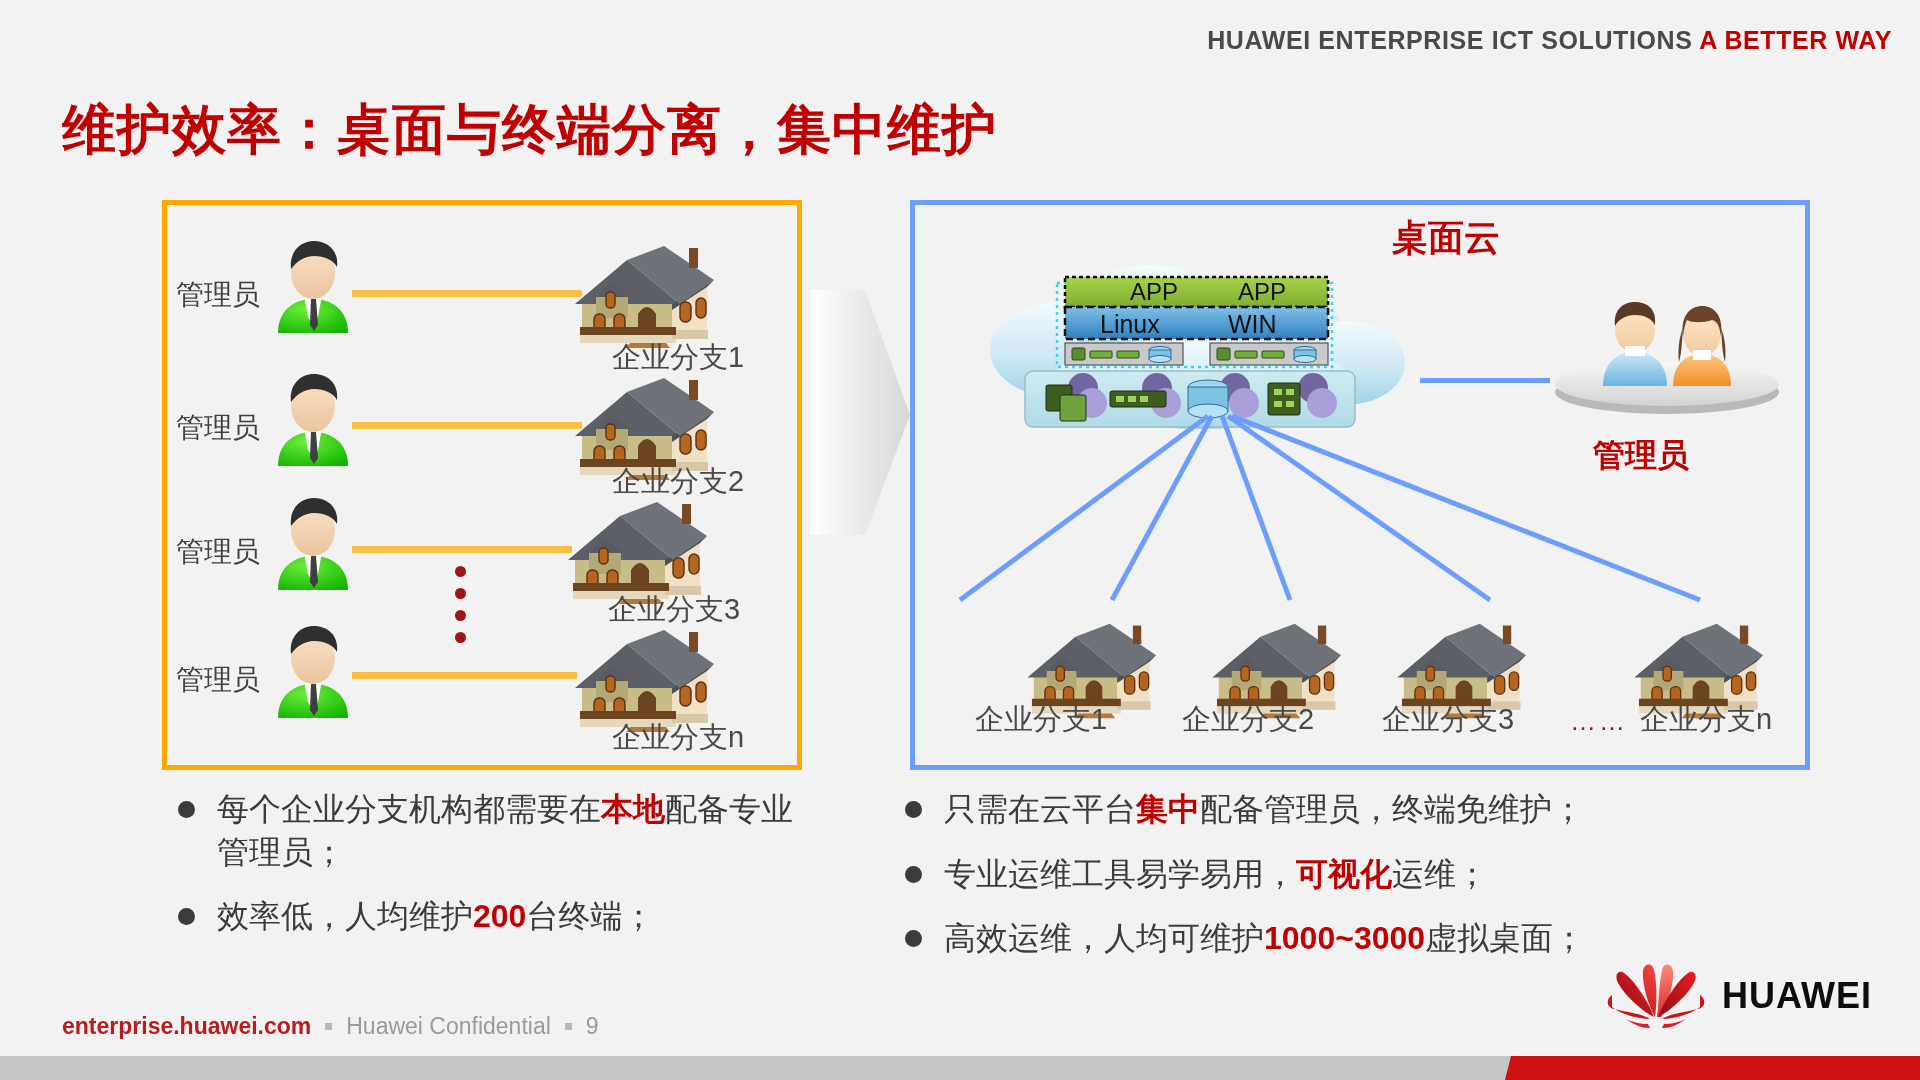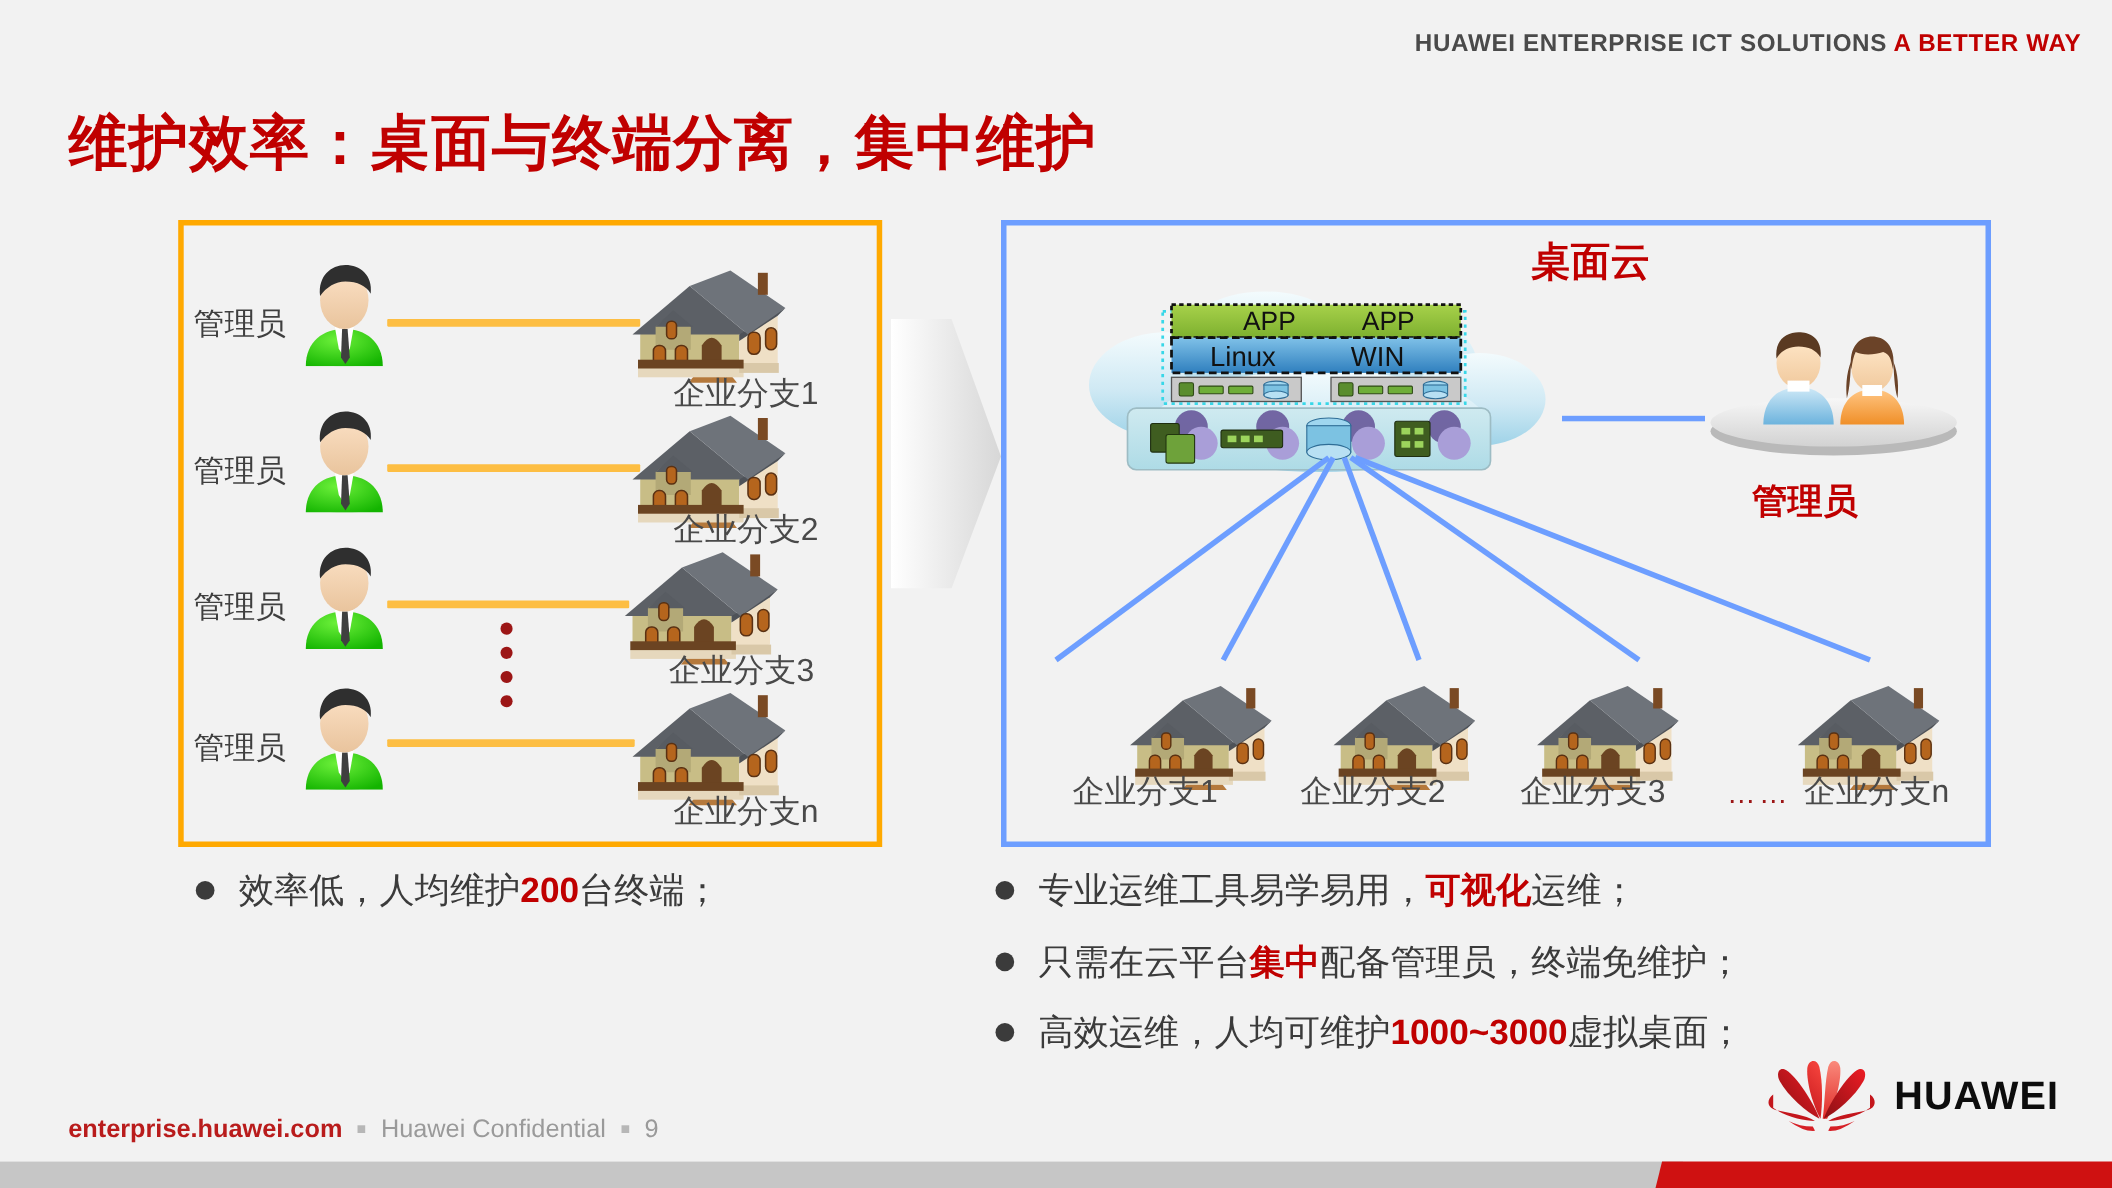--- a/index.html
+++ b/index.html
@@ -5,21 +5,21 @@
   html,body{margin:0;padding:0;}
   body{
     width:1920px;height:1080px;
     background:#f2f2f2;
     font-family:"Liberation Sans","DejaVu Sans",sans-serif;
     overflow:hidden;position:relative;
   }
   .slide{position:absolute;left:0;top:0;width:1920px;height:1080px;background:#f2f2f2;}
 
   
-  .hdr{position:absolute;right:28px;top:26px;font-size:22px;font-weight:bold;letter-spacing:.6px;}
+  .hdr{position:absolute;right:28px;top:26px;font-size:25px;font-weight:bold;letter-spacing:.6px;}
   .hdr .k{color:#4a4a4a;}
   .hdr .r{color:#c00000;}
 
   
   .title{position:absolute;left:62px;top:94px;font-size:54px;font-weight:bold;color:#c00000;letter-spacing:1px;white-space:nowrap;}
 
   
   .panel-left{position:absolute;left:162px;top:200px;width:640px;height:570px;border:5px solid #ffa900;background:transparent;box-sizing:border-box;}
   .panel-right{position:absolute;left:910px;top:200px;width:900px;height:570px;border:5px solid #6d9eff;background:transparent;box-sizing:border-box;}
 
@@ -483,31 +483,35 @@
 
   <div class="bhlabel" style="left:975px;top:700px;">企业分支1</div>
   <div class="bhlabel" style="left:1182px;top:700px;">企业分支2</div>
   <div class="bhlabel" style="left:1382px;top:700px;">企业分支3</div>
   <div class="hdots" style="left:1570px;top:706px;">……</div>
   <div class="bhlabel" style="left:1640px;top:700px;">企业分支n</div>
 
   <div class="bullets bullets-left" id="bl-left">
       <div class="bl">
         <div class="dot"></div>
+        <div class="btxt"><span>每个企业分支机构都需要在</span><b>本地</b><span>配备专业管理员；</span></div>
+      </div>
+      <div class="bl">
+        <div class="dot"></div>
         <div class="btxt"><span>效率低，人均维护</span><b>200</b><span>台终端；</span></div>
       </div>
     </div>
   <div class="bullets bullets-right" id="bl-right">
       <div class="bl">
         <div class="dot"></div>
-        <div class="btxt"><span>专业运维工具易学易用，</span><b>可视化</b><span>运维；</span></div>
+        <div class="btxt"><span>只需在云平台</span><b>集中</b><span>配备管理员，终端免维护；</span></div>
       </div>
       <div class="bl">
         <div class="dot"></div>
-        <div class="btxt"><span>只需在云平台</span><b>集中</b><span>配备管理员，终端免维护；</span></div>
+        <div class="btxt"><span>专业运维工具易学易用，</span><b>可视化</b><span>运维；</span></div>
       </div>
       <div class="bl">
         <div class="dot"></div>
         <div class="btxt"><span>高效运维，人均可维护</span><b>1000~3000</b><span>虚拟桌面；</span></div>
       </div>
     </div>
 
   <div class="foot">
     <span class="ent">enterprise.huawei.com</span>
     <span class="sep"></span>

